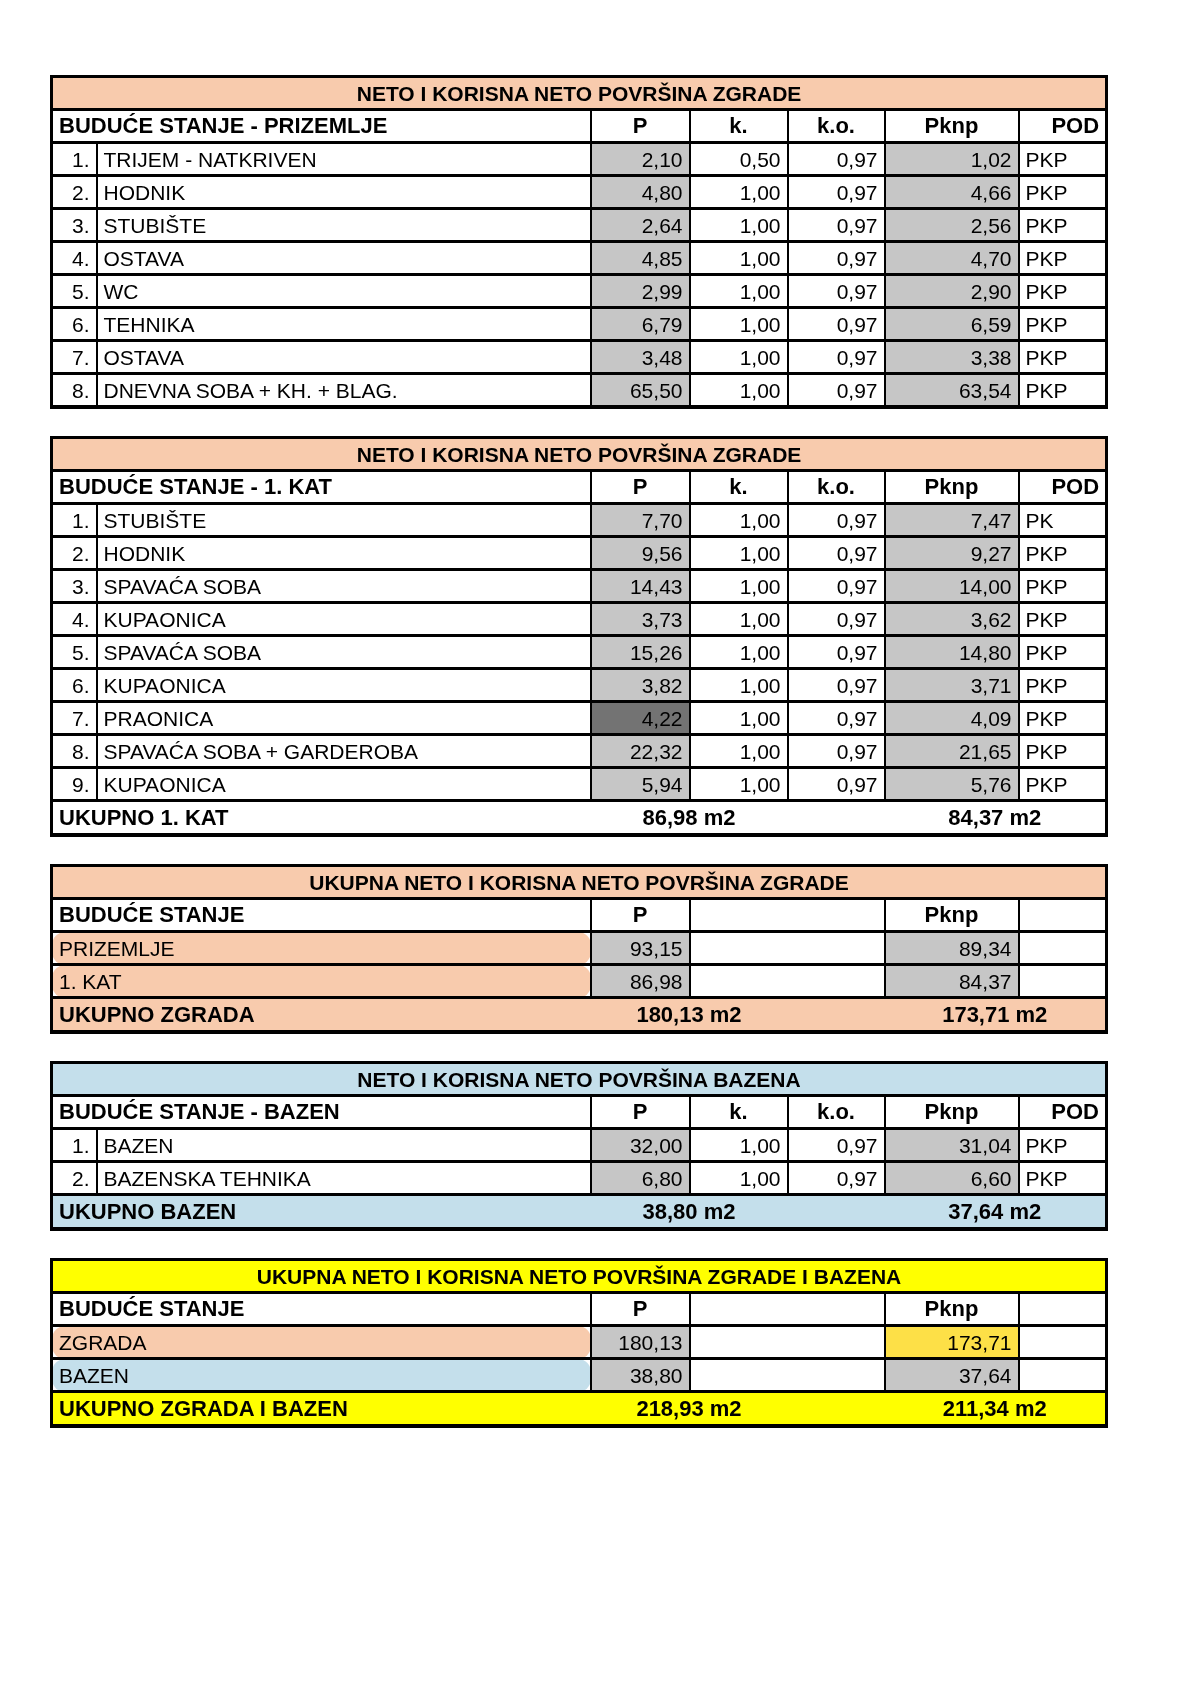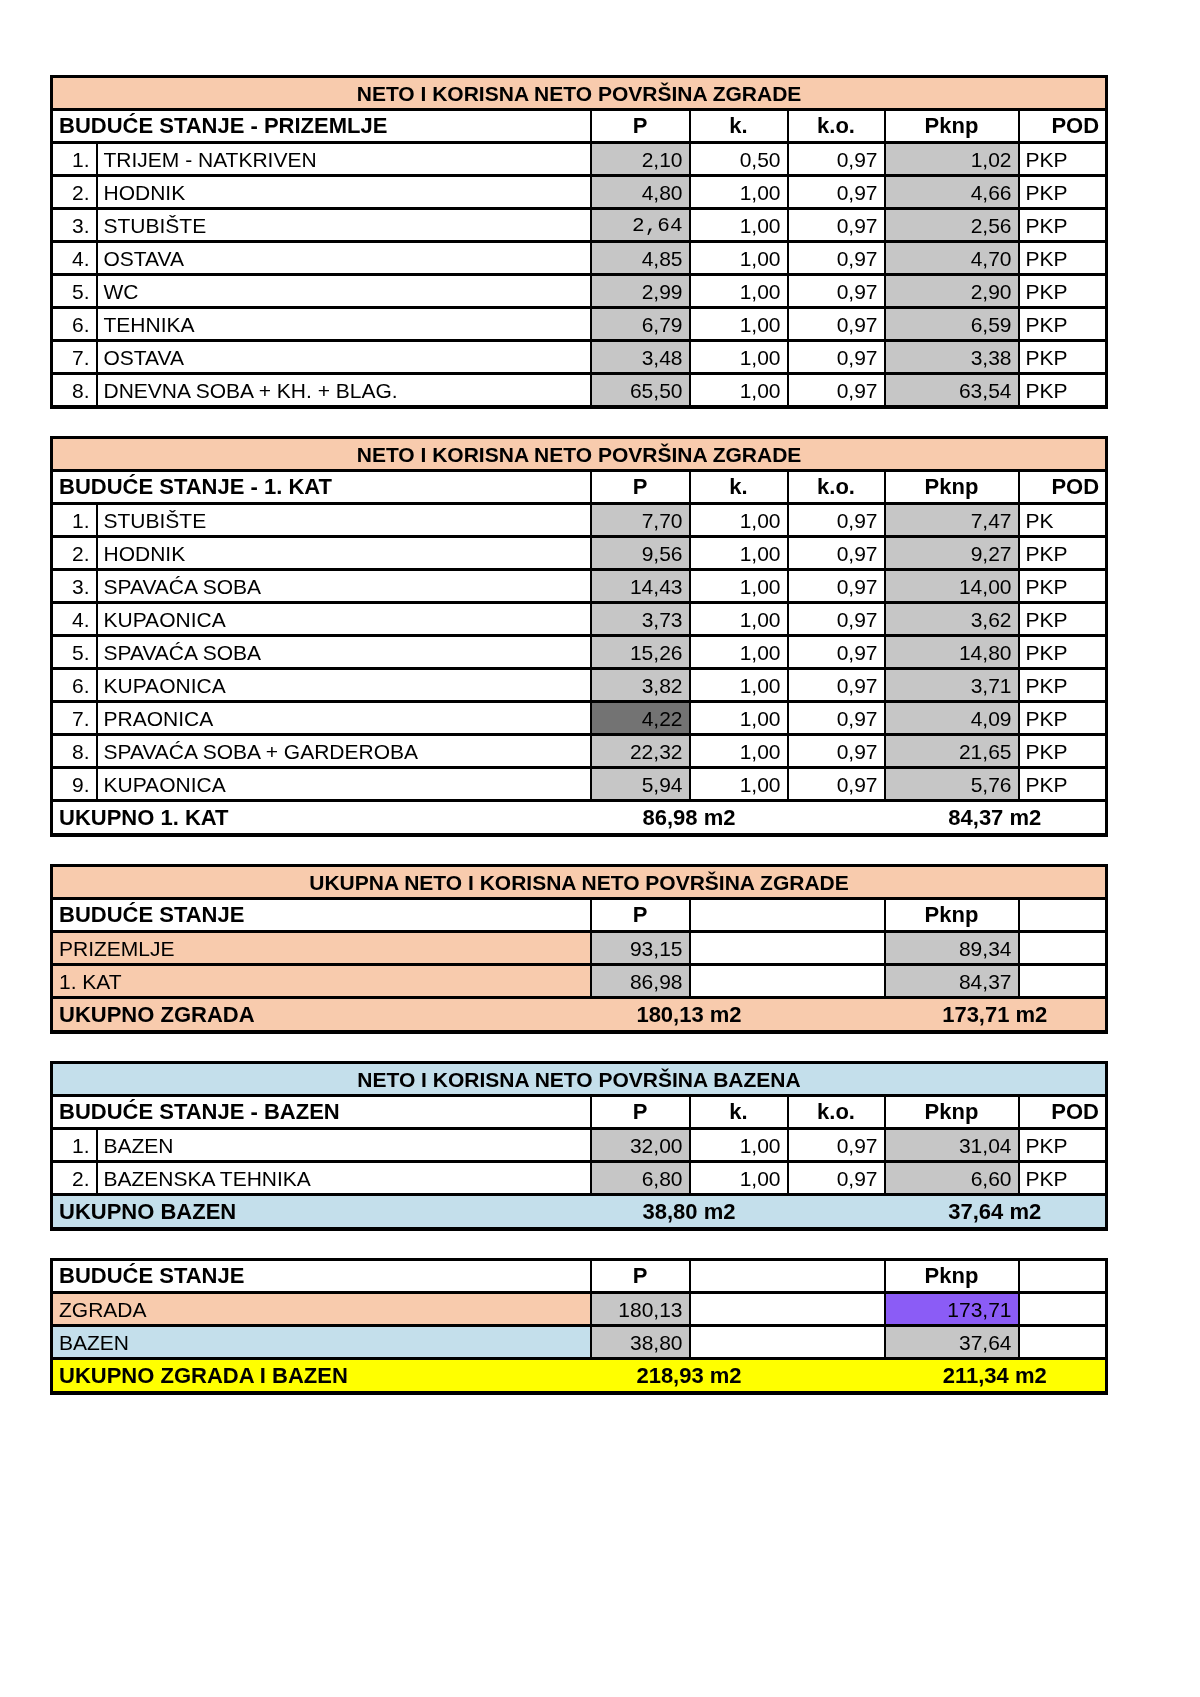--- a/index.html
+++ b/index.html
@@ -44,21 +44,21 @@
     font-weight: bold;
     font-size: 22px;
     text-align: center;
     height: 32px;
   }
   tr.hdr td { font-weight: bold; font-size: 22px; }
   td.hdr-label { text-align: left; padding-left: 42px; }
   td.col-hdr { text-align: center; }
   td.col-hdr-right { text-align: right; padding-right: 8px; }
   td.num-cell { text-align: right; padding-right: 5px; }
-  td.name-cell { text-align: left; padding-left: 6px; }
+  td.name-cell { text-align: left; padding-left: 6px; border-radius: 13px; }
   td.val-cell { text-align: right; padding-right: 8px; }
   td.pod-cell { text-align: left; padding-left: 6px; }
   tr.total td {
     font-weight: bold;
     font-size: 22px;
     border-left-style: none;
     border-right-style: none;
     height: 31px;
   }
   td.total-label { text-align: left; padding-left: 42px; }
@@ -104,21 +104,21 @@
           <td class="name-cell">HODNIK</td>
           <td class="val-cell" style="background: rgb(198, 198, 198);">4,80</td>
           <td class="val-cell">1,00</td>
           <td class="val-cell">0,97</td>
           <td class="val-cell" style="background: rgb(198, 198, 198);">4,66</td>
           <td class="pod-cell">PKP</td>
         </tr>
         <tr class="data">
           <td class="num-cell">3.</td>
           <td class="name-cell">STUBIŠTE</td>
-          <td class="val-cell" style="background: rgb(198, 198, 198); font-family: Liberation Mono, monospace;">2,64</td>
+          <td class="val-cell" style="background: rgb(198, 198, 198);">2,64</td>
           <td class="val-cell">1,00</td>
           <td class="val-cell">0,97</td>
           <td class="val-cell" style="background: rgb(198, 198, 198);">2,56</td>
           <td class="pod-cell">PKP</td>
         </tr>
         <tr class="data">
           <td class="num-cell">4.</td>
           <td class="name-cell">OSTAVA</td>
           <td class="val-cell" style="background: rgb(198, 198, 198);">4,85</td>
           <td class="val-cell">1,00</td>
@@ -370,32 +370,35 @@
       <colgroup>
         <col style="width: 45px;">
         <col style="width: 494px;">
         <col style="width: 99px;">
         <col style="width: 98px;">
         <col style="width: 97px;">
         <col style="width: 134px;">
         <col style="width: 88px;">
       </colgroup>
       <tbody>
+        <tr class="title">
+          <td colspan="7" class="title-cell" style="background: rgb(255, 255, 0);">UKUPNA NETO I KORISNA NETO POVRŠINA ZGRADE I BAZENA</td>
+        </tr>
         <tr class="hdr">
           <td colspan="2" class="hdr-label">BUDUĆE STANJE</td>
           <td class="col-hdr">P</td>
           <td colspan="2"></td>
           <td class="col-hdr">Pknp</td>
           <td></td>
         </tr>
         <tr class="data">
           <td colspan="2" class="name-cell" style="background: rgb(248, 203, 173);">ZGRADA</td>
           <td class="val-cell" style="background: rgb(198, 198, 198);">180,13</td>
           <td colspan="2"></td>
-          <td class="val-cell" style="background: #8b5cf6;">173,71</td>
+          <td class="val-cell" style="background: #fde047;">173,71</td>
           <td></td>
         </tr>
         <tr class="data">
           <td colspan="2" class="name-cell" style="background: rgb(196, 223, 235);">BAZEN</td>
           <td class="val-cell" style="background: rgb(198, 198, 198);">38,80</td>
           <td colspan="2"></td>
           <td class="val-cell" style="background: rgb(198, 198, 198);">37,64</td>
           <td></td>
         </tr>
         <tr class="total">

